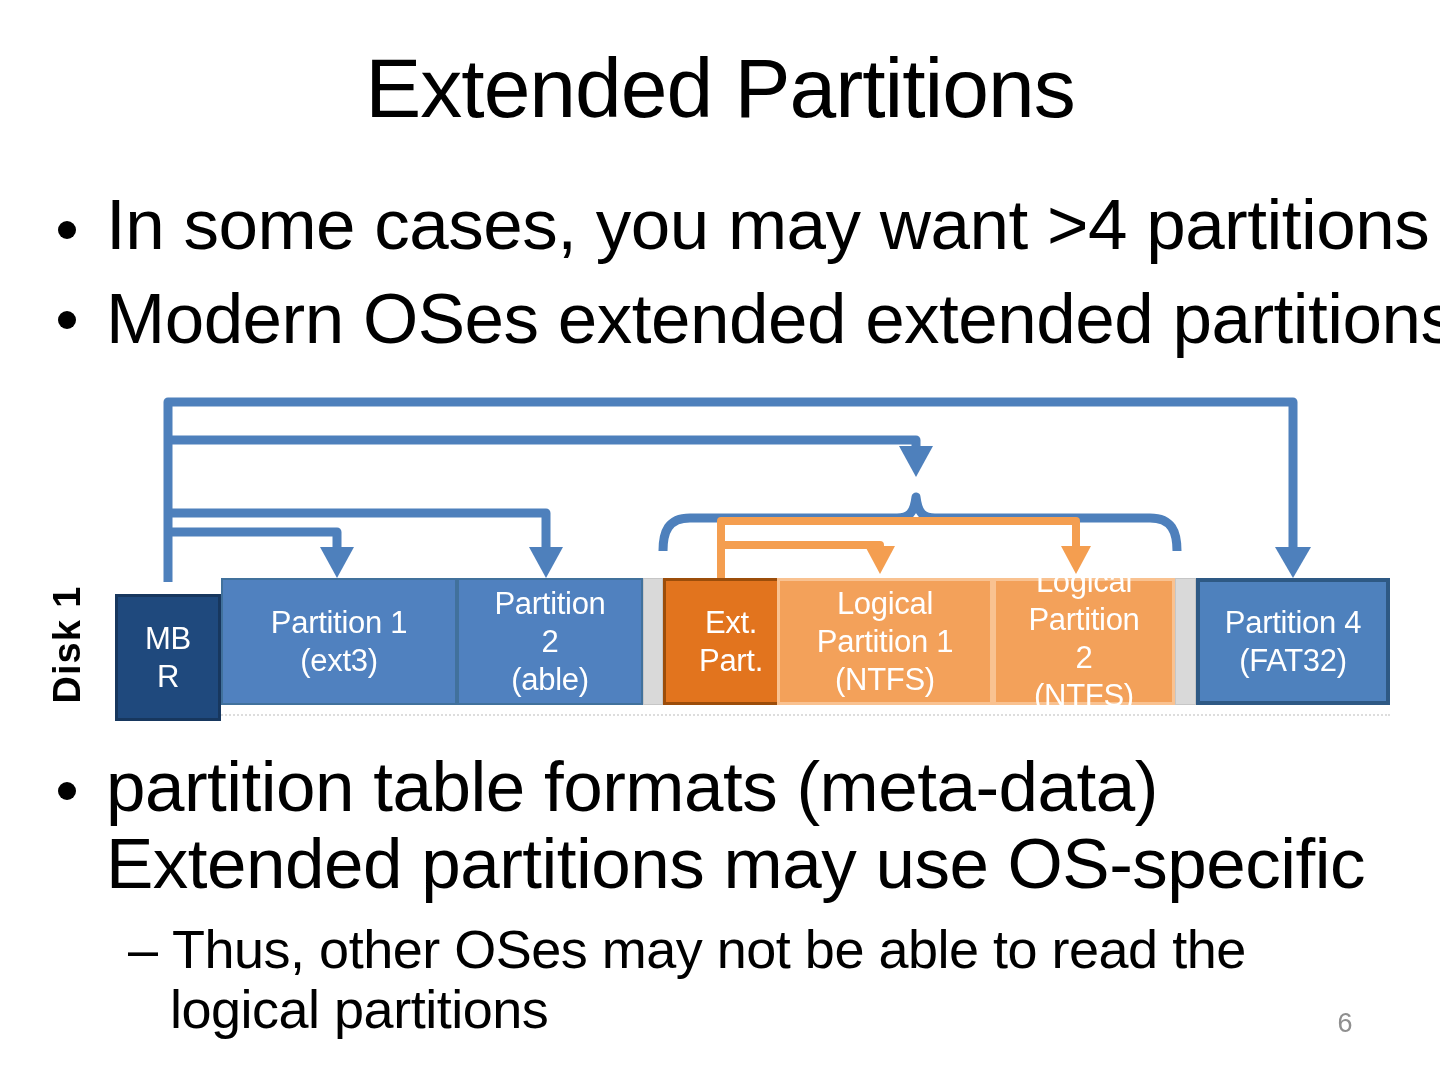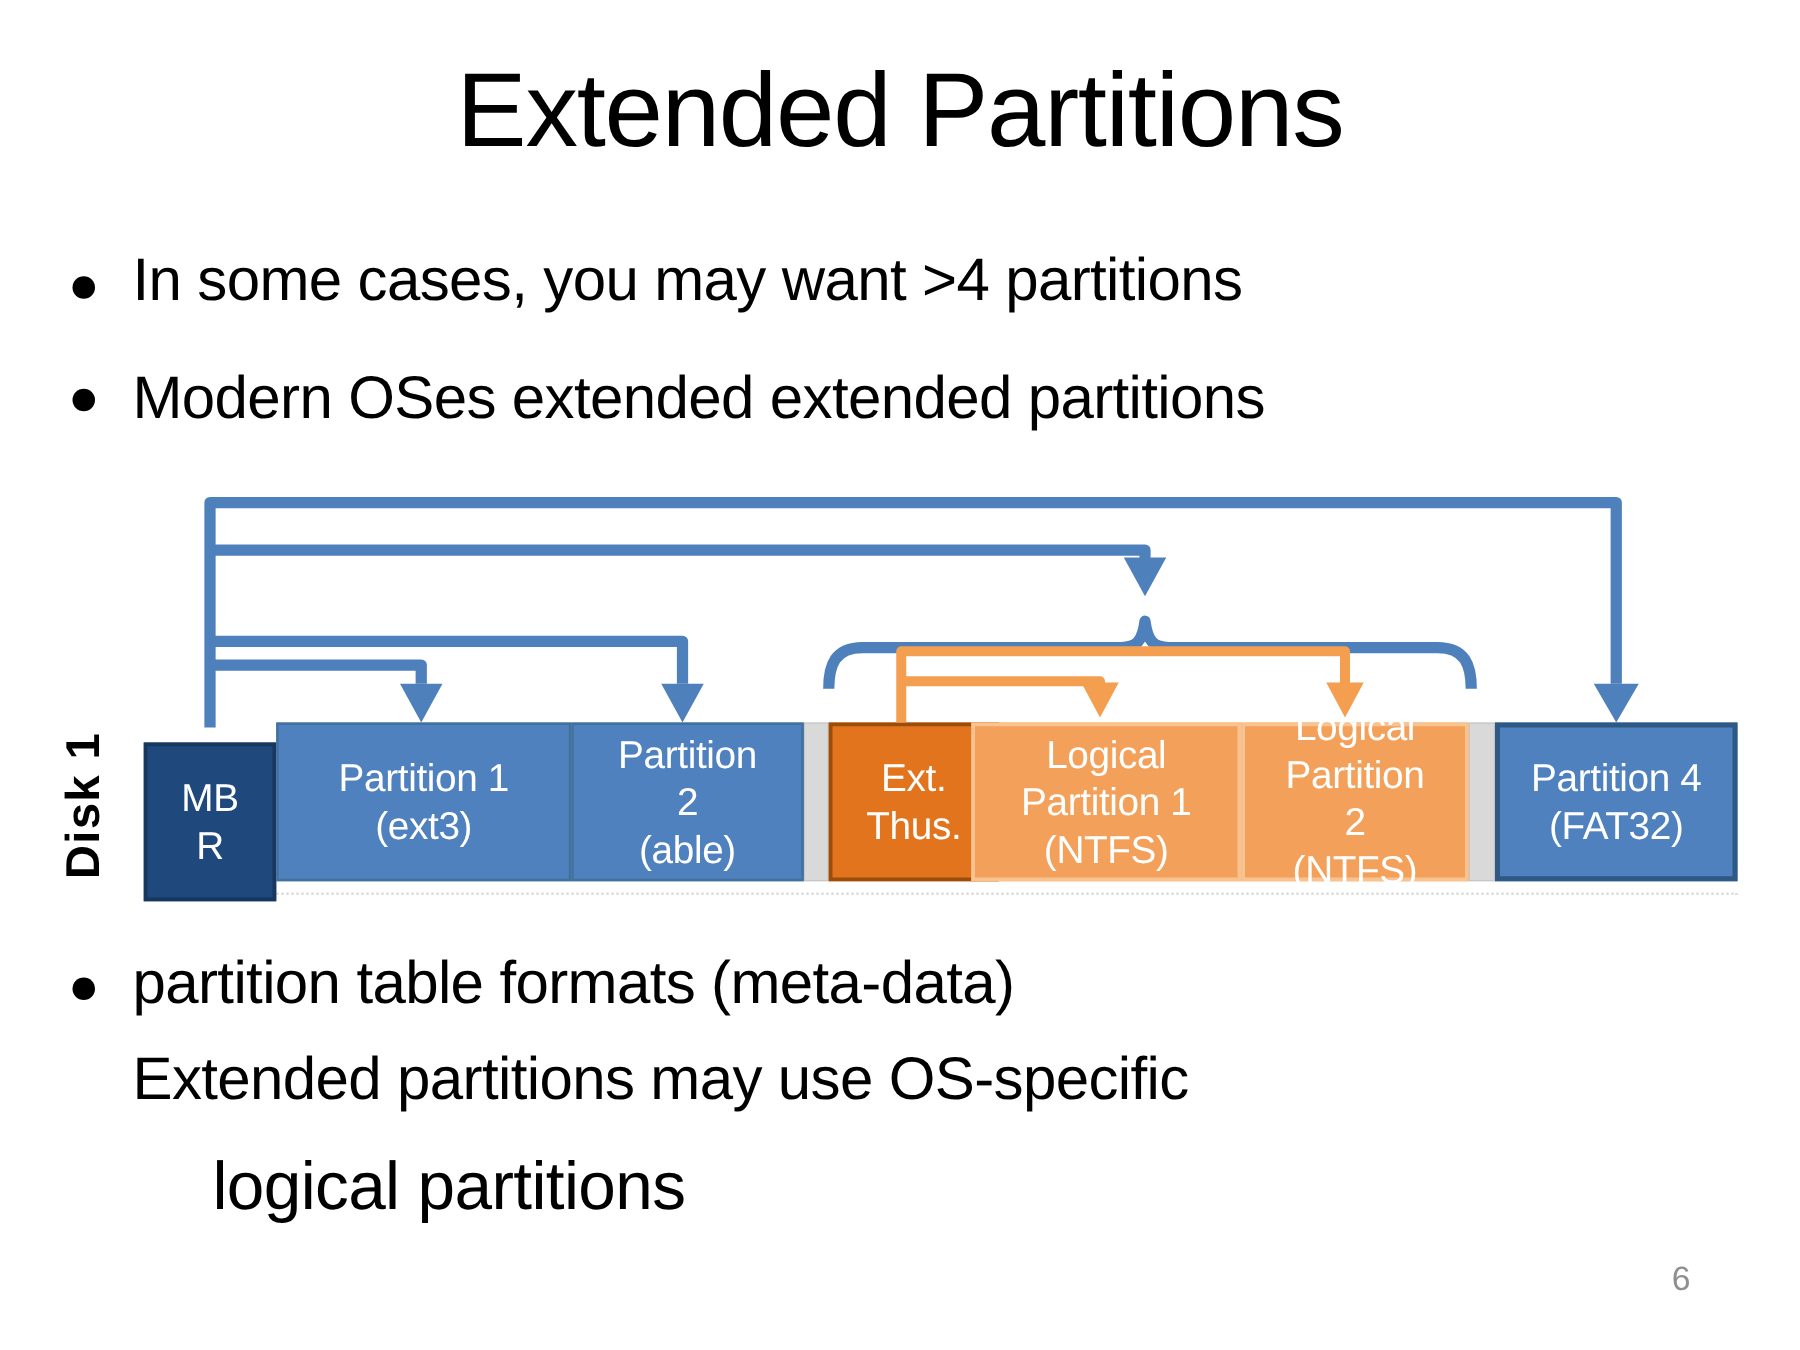--- a/index.html
+++ b/index.html
@@ -12,21 +12,21 @@
     text-align:center;font-size:84px;line-height:104px;color:#000;
     letter-spacing:-1px;white-space:nowrap;
   }
   .bullet-dot{
     position:absolute;width:18px;height:18px;border-radius:50%;background:#000;
   }
   .b1-dot{left:58px;top:221px;}
   .b2-dot{left:58px;top:311px;}
   .b3-dot{left:58px;top:782px;}
   .bullet-text{
-    position:absolute;left:106px;color:#000;font-size:48px;line-height:78px;
+    position:absolute;left:106px;color:#000;font-size:71px;line-height:78px;
     letter-spacing:-0.5px;white-space:nowrap;
   }
   .b1{top:186px;}
   .b2{top:280px;}
   .b3{top:748px;line-height:77px;}
   .sub{
     position:absolute;left:128px;top:919px;color:#000;font-size:54px;line-height:60px;
     letter-spacing:-0.5px;white-space:nowrap;
   }
   .sub .row{display:block;}
@@ -108,21 +108,21 @@
     <div class="seg seg-p2">
       <span>Partition</span>
       <span>2</span>
       <span>(able)</span>
     </div>
 
     <div class="seg seg-gap1"></div>
 
     <div class="seg seg-ext">
       <span>Ext.</span>
-      <span>Thus.</span>
+      <span>Part.</span>
     </div>
 
     <div class="seg seg-lp1">
       <span>Logical</span>
       <span>Partition 1</span>
       <span>(NTFS)</span>
     </div>
 
     <div class="seg seg-lp2"></div>
     <div class="lp2-label">
@@ -167,18 +167,19 @@
     </svg>
   </div>
 
   <div class="bullet-dot b3-dot"></div>
   <div class="bullet-text b3">
     <span style="display:block">partition table formats (meta-data)</span>
     <span style="display:block">Extended partitions may use OS-specific</span>
   </div>
 
   <div class="sub">
+    <span class="row"><span>–</span>&nbsp;<span>Thus, other OSes may not be able to read the</span></span>
     <span class="indent">logical partitions</span>
   </div>
 
   <div class="page-num">6</div>
 
 </div>
 
 </body></html>

